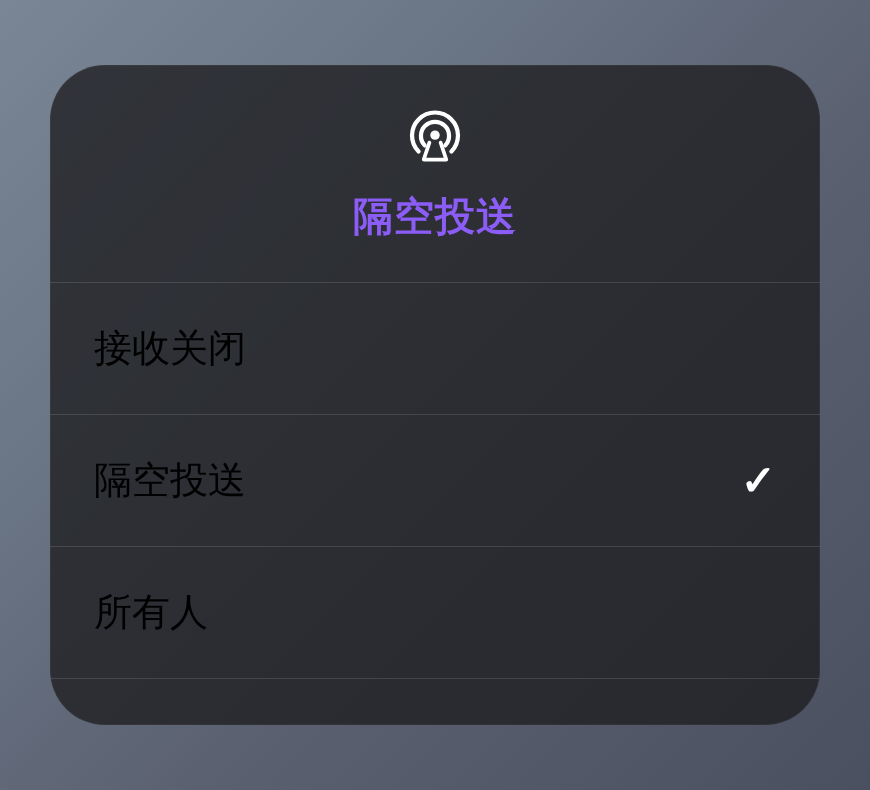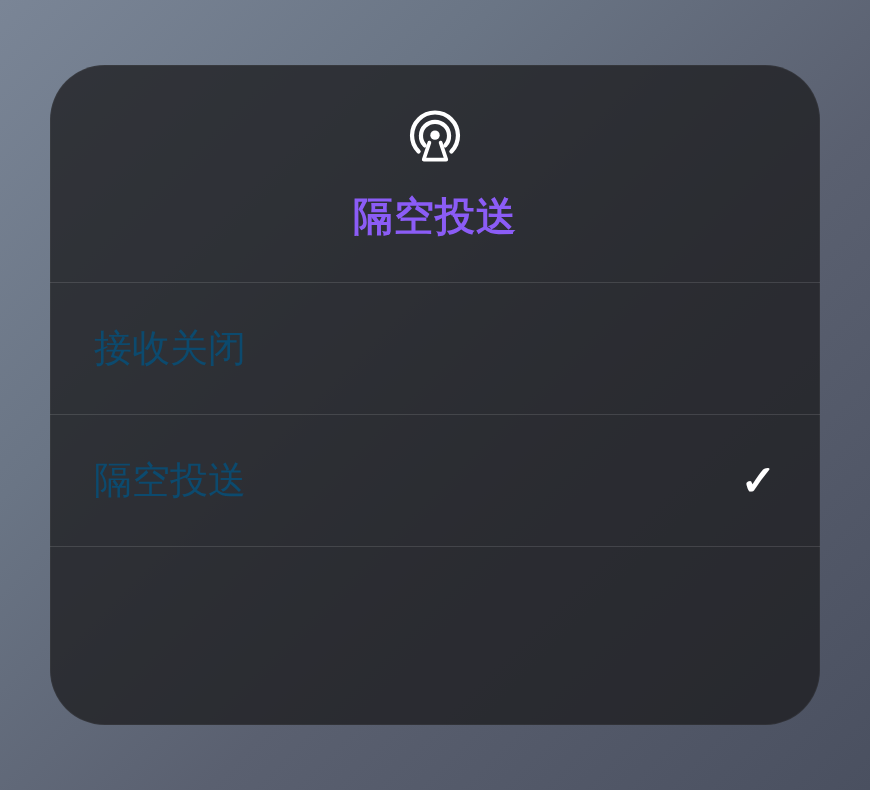--- a/index.html
+++ b/index.html
@@ -59,21 +59,21 @@
     }
     .option-item {
       display: flex;
       align-items: center;
       justify-content: space-between;
       padding: 40px 44px;
       border-bottom: 1px solid rgba(255,255,255,0.12);
       cursor: pointer;
     }
     .option-label {
-      color: #0c4a6e;
+      color: #000000;
       font-size: 38px;
       font-weight: 400;
     }
     .checkmark {
       color: #ffffff;
       font-size: 42px;
       font-weight: 600;
       display: none;
     }
     .option-item.selected .checkmark {
@@ -97,14 +97,18 @@
   </div>
   <div class="option-list">
     <div class="option-item">
       <span class="option-label">接收关闭</span>
 
     </div>
     <div class="option-item selected">
       <span class="option-label">隔空投送</span>
       <span class="checkmark">✓</span>
     </div>
+    <div class="option-item">
+      <span class="option-label">所有人</span>
+
+    </div>
   </div>
 </div>
 
 </body></html>

